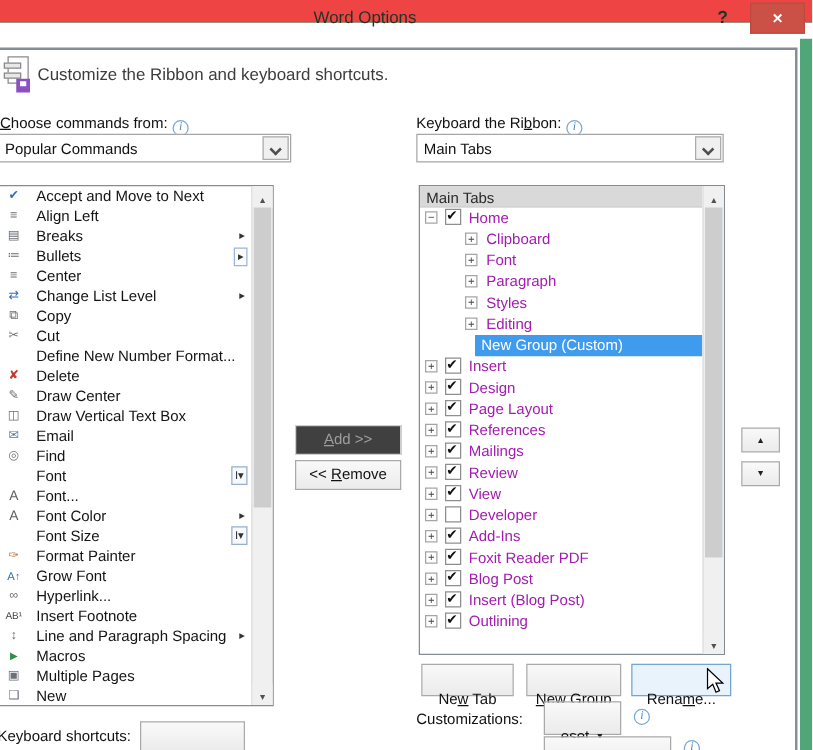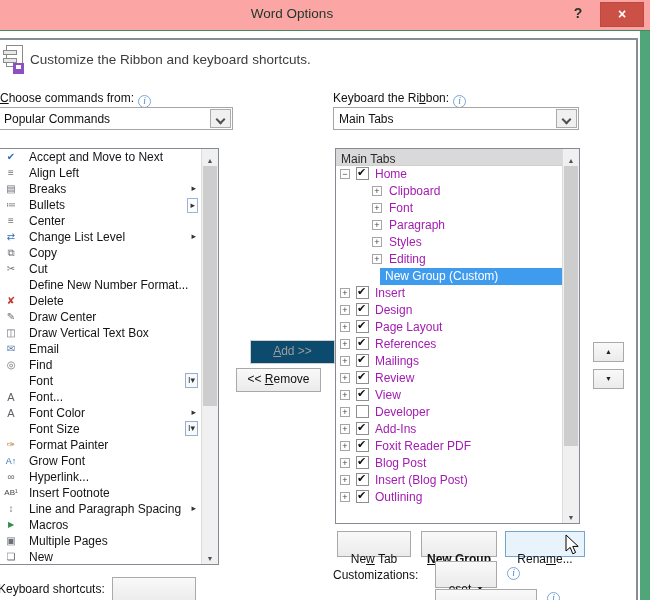--- a/index.html
+++ b/index.html
@@ -1,21 +1,21 @@
 <!DOCTYPE html>
 <html><head>
 <meta charset="utf-8">
 <style>
   html,body{margin:0;padding:0;background:#fff;}
   *{box-sizing:border-box;font-family:"Liberation Sans",sans-serif;}
   .window{position:relative;width:650px;height:600px;overflow:hidden;background:#fff;}
   .abs{position:absolute;}
 
   
-  .titlebar{position:absolute;left:0;top:0;width:650px;height:31px;background:#fca5a5;border-bottom:1px solid #3e8b63;}
+  .titlebar{position:absolute;left:0;top:0;width:650px;height:18px;background:#ef4444;border-bottom:1px solid #3e8b63;}
   .title{position:absolute;left:0;top:6px;width:584px;text-align:center;font-size:13.5px;color:#1d3528;}
   .help{position:absolute;left:569px;top:5px;width:18px;height:20px;text-align:center;font-weight:bold;font-size:14px;color:#1d3528;cursor:default;}
   .closebtn{position:absolute;left:600px;top:2px;width:44px;height:25px;background:#cb5147;border:1px solid #bd4a41;color:#fff;text-align:center;line-height:23px;font-size:14px;font-weight:bold;}
   .frame-right{position:absolute;left:640px;top:31px;width:10px;height:569px;background:#50a678;}
 
   
   .panel{position:absolute;left:-4px;top:38px;width:642px;height:570px;border:2px solid #878d94;background:#fff;}
 
   .page-title{position:absolute;left:30px;top:52px;font-size:13.5px;color:#3c3c3c;}
   .field-label{position:absolute;font-size:12px;color:#111;white-space:nowrap;}
@@ -64,21 +64,21 @@
   .cb-check{position:absolute;left:0px;top:-2px;font-size:11px;color:#111;}
   .tree-label{position:absolute;left:39px;top:1px;font-size:12px;color:#a21caf;white-space:nowrap;}
   .lvl1 .tree-label{left:53px;}
   .lvl2 .tree-label{left:49px;color:#fff;z-index:1;}
   .sel-fill{position:absolute;left:44px;right:0;top:0;bottom:0;background:#3f9bee;}
 
   
   .btn{position:absolute;background:linear-gradient(#f9f9f9,#ebebeb);border:1px solid #a9a9a9;font-size:12px;color:#111;text-align:center;}
   .btn .lbl{display:inline-block;margin-top:20px;white-space:nowrap;}
   .btn.small .lbl{margin-top:3px;}
-  .btn.disabled{background:#0c4a6e;border-color:#cfcfcf;color:#9d9d9d;margin-left:14px;}
+  .btn.disabled{background:#404040;border-color:#cfcfcf;color:#9d9d9d;}
   .btn.hover{background:#e9f3fc;border-color:#72a5d0;}
   .menu-arrow{font-size:7px;vertical-align:2px;margin-left:5px;color:#222;}
   .tri-glyph{font-size:7px;color:#222;line-height:18px;}
 
   .cursor-svg{position:absolute;left:565px;top:534px;z-index:9;}
 </style>
 </head>
 <body>
 
 <div class="window">
@@ -381,21 +381,21 @@
       <div class="sb-btn down"><span class="sb-tri">▼</span></div>
     </div>
   </div>
 
   <div class="btn" style="left:593px;top:342px;width:31px;height:20px;"><span class="tri-glyph">▲</span></div>
   <div class="btn" style="left:593px;top:369px;width:31px;height:20px;"><span class="tri-glyph">▼</span></div>
 
   <div class="btn" style="left:337px;top:531px;width:74px;height:26px;">
     <span class="lbl"><span>Ne</span><span class="accel">w</span><span> Tab</span></span>
   </div>
-  <div class="btn" style="left:421px;top:531px;width:76px;height:26px;font-weight:bold;">
+  <div class="btn" style="left:421px;top:531px;width:76px;height:26px;">
     <span class="lbl"><span class="accel">N</span><span>ew Group</span></span>
   </div>
   <div class="btn hover" style="left:505px;top:531px;width:80px;height:26px;">
     <span class="lbl"><span>Rena</span><span class="accel">m</span><span>e...</span></span>
   </div>
 
   <div class="field-label" style="left:333px;top:568px;">Customizations:</div>
   <div class="btn" style="left:435px;top:561px;width:62px;height:27px;">
     <span class="lbl"><span class="accel">e</span><span>set</span><span class="menu-arrow">▼</span></span>
   </div>

